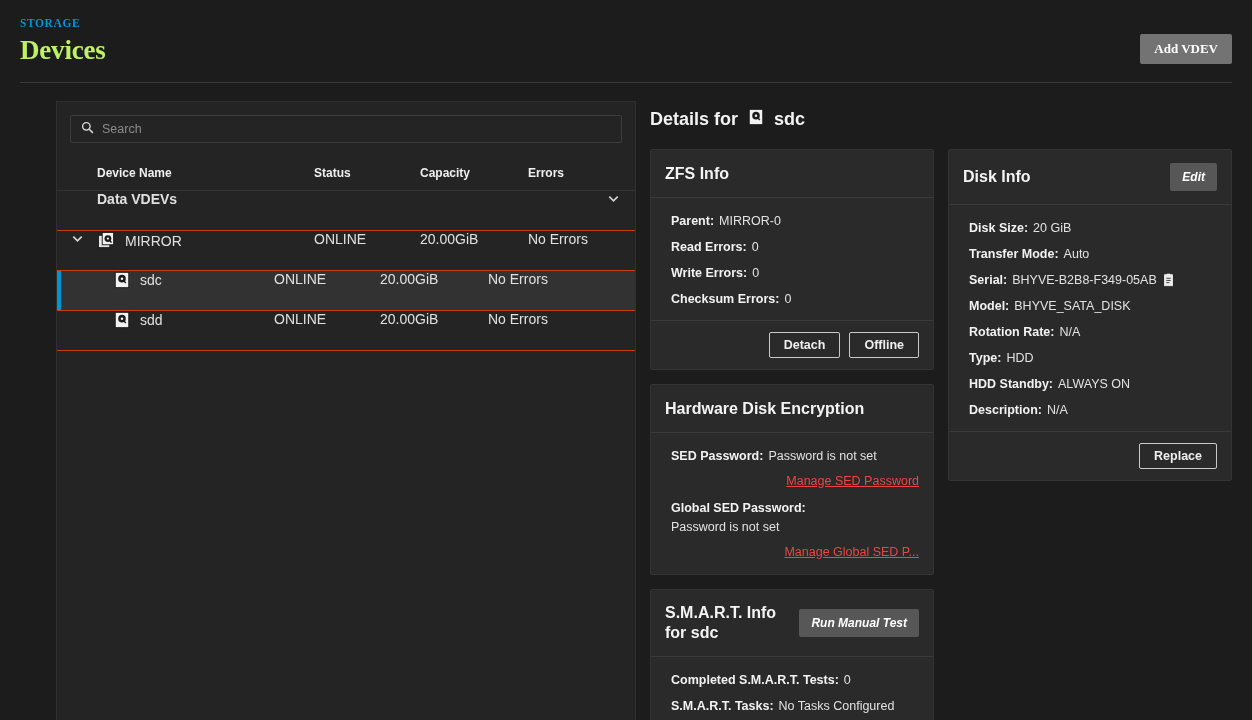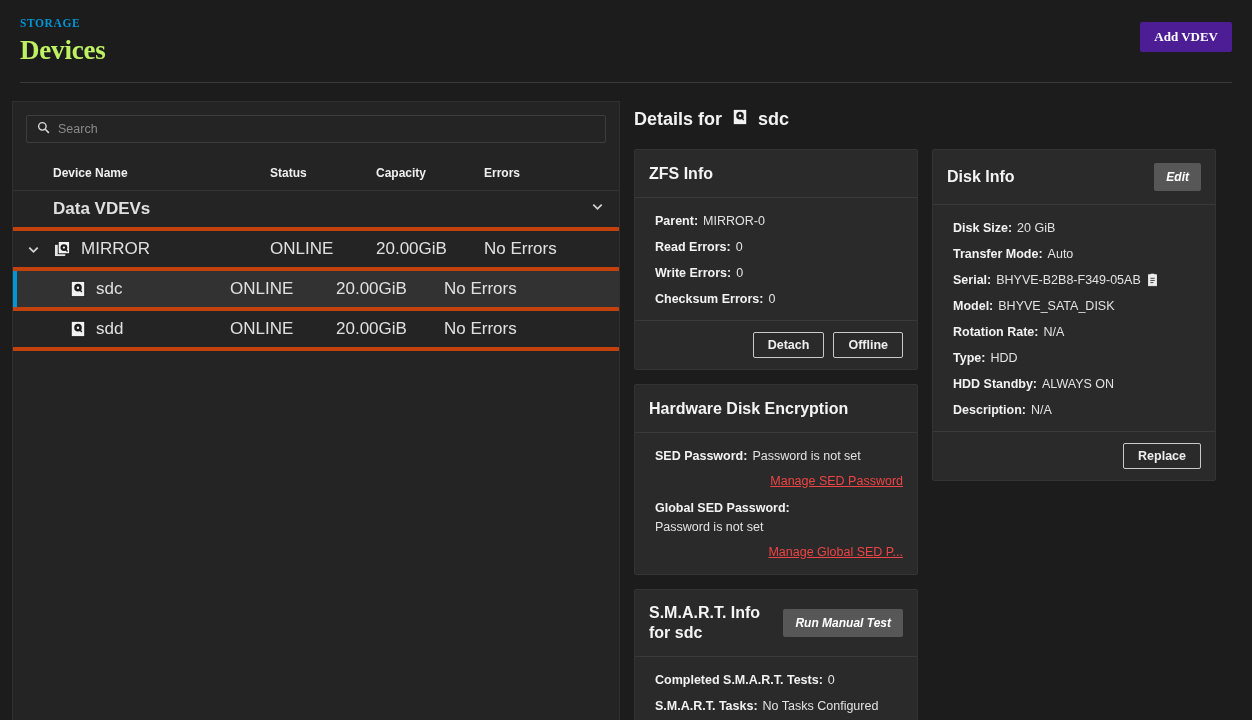--- a/index.html
+++ b/index.html
@@ -33,39 +33,40 @@
     letter-spacing: -0.2px;
   }
   .header-rule {
     position: absolute;
     left: 20px; right: 20px; bottom: 0;
     height: 1px;
     background: #3a3a3a;
   }
   .add-vdev-btn {
     position: absolute;
-    right: 20px; top: 22px;
-    background: #4c1d95;
+    right: 20px; top: 34px;
+    background: #737373;
     color: #ffffff;
     border: none;
     font-family: inherit;
     font-size: 13px;
     font-weight: bold;
     padding: 8px 14px;
     border-radius: 2px;
     cursor: pointer;
     height: 30px;
     line-height: 14px;
   }
   
   .content {
     display: flex;
     align-items: flex-start;
     padding: 18px 20px 0 0;
     height: 638px;
+    margin-left: 44px;
   }
   
   .devices-panel {
     width: 608px;
     margin-left: 12px;
     background: #242424;
     border: 1px solid #303030;
     height: 620px;
     display: flex;
     flex-direction: column;
@@ -98,25 +99,25 @@
     align-items: center;
     height: 36px;
     padding: 0 14px 0 0;
     font-size: 12px;
     font-weight: bold;
     color: #efefef;
     border-bottom: 1px solid #343434;
   }
   .row {
     display: flex;
-    align-items: center;
+    align-items: flex-start;
     height: 40px;
-    font-size: 17px;
+    font-size: 14px;
     color: #e0e0e0;
-    border-bottom: 4px solid #c2410c;
+    border-bottom: 1px solid #c2410c;
     position: relative;
   }
   .row.group {
     font-weight: bold;
     background: #242424;
     padding-right: 14px;
   }
   .row.vdev { background: #242424; }
   .row.selected { background: #323232; }
   .sel-bar {

